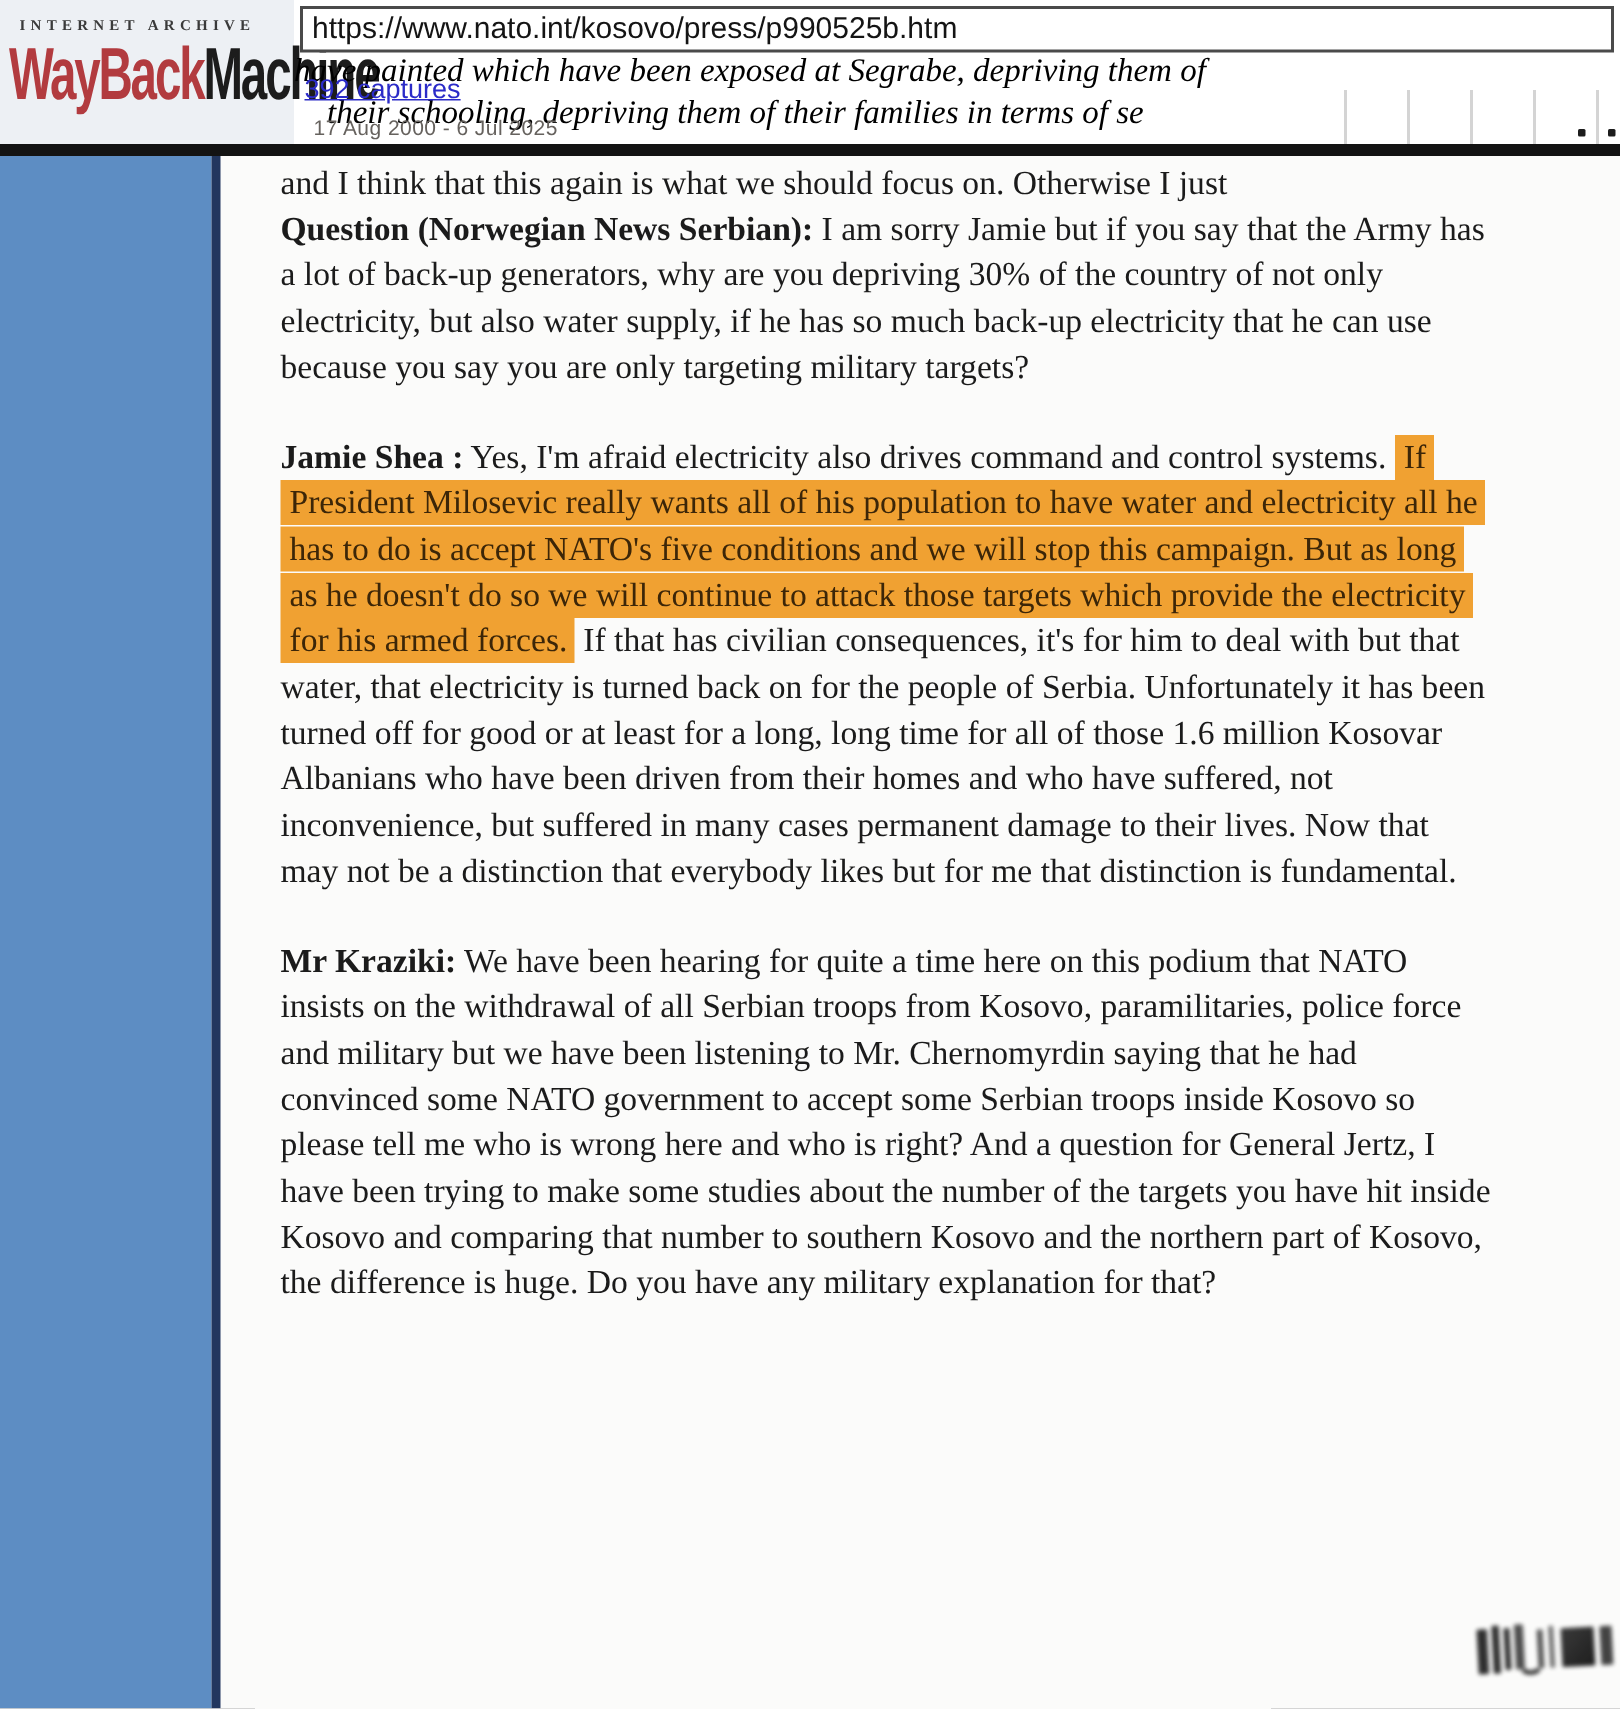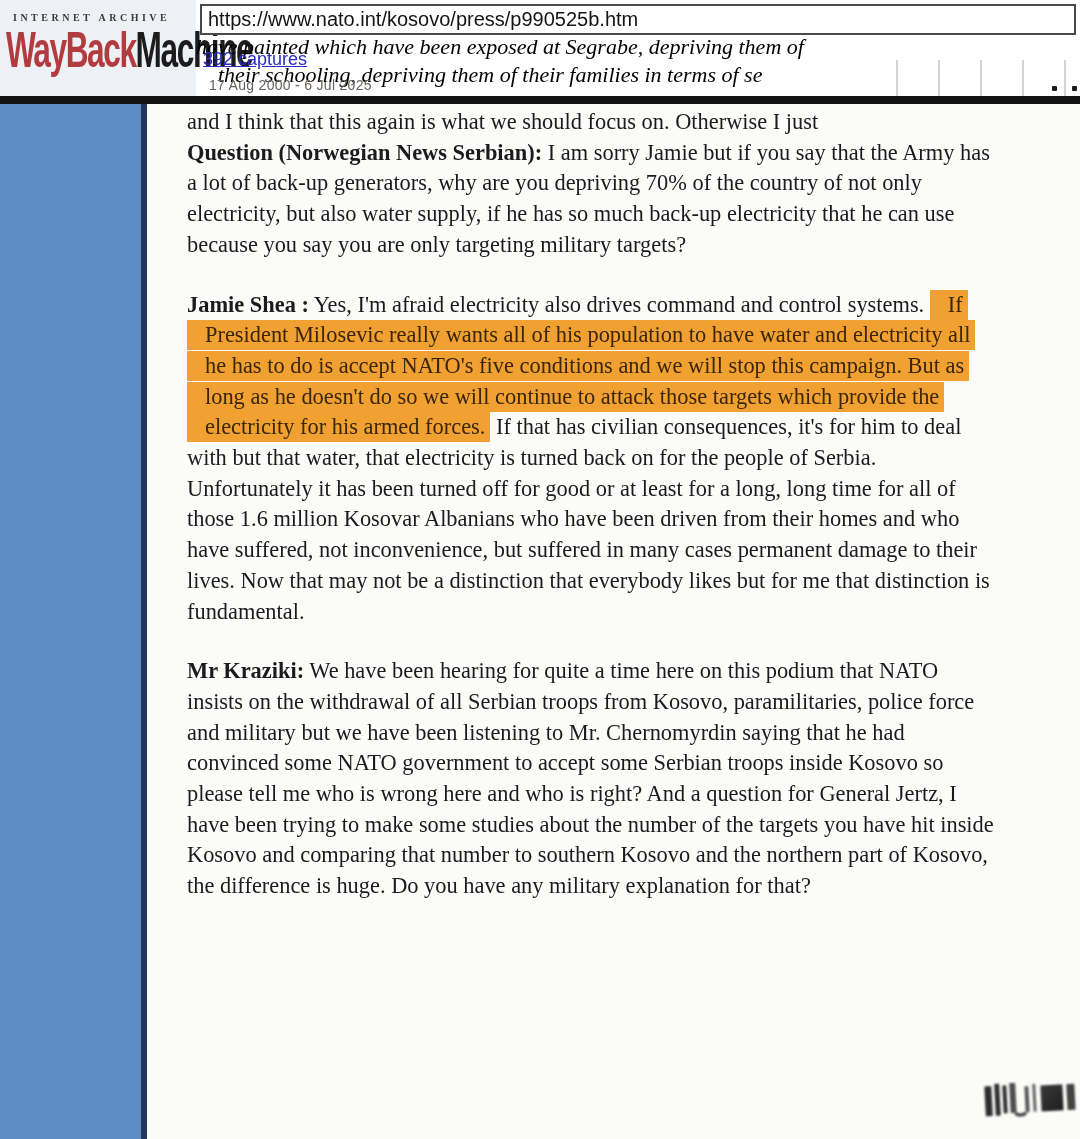--- a/index.html
+++ b/index.html
@@ -91,21 +91,21 @@
   .doc{
     position:absolute;left:40px;top:91px;width:808px;
     font-family:"Liberation Serif",serif;font-size:22.4px;
     line-height:30.7px;color:#1b1b1b;
   }
   .doc .line-cut{white-space:nowrap;overflow:hidden;margin-top:16px;}
   .doc p{margin:0 0 29px 0;}
   .doc .speaker{font-weight:bold;}
   .doc mark{
     background:var(--highlight-orange);color:#3c2608;
-    padding:2px 5px 3px 18px;
+    padding:2px 5px 3px 6px;
     -webkit-box-decoration-break:clone;box-decoration-break:clone;
   }
 
   
   .watermark{
     position:absolute;left:985px;top:1078px;width:92px;height:42px;
     transform:rotate(-3deg);z-index:3;filter:blur(1.3px);opacity:.92;
   }
   .watermark .bar{position:absolute;background:#1d1d1d;border-radius:1px;}
   .watermark .b1{left:0px;top:6px;width:7px;height:30px;}
@@ -157,21 +157,21 @@
 
   <div class="side-blue"></div>
   <div class="side-divider"></div>
 
   <div class="content">
     <div class="doc">
 
       <div class="line-cut">and I think that this again is what we should focus on. Otherwise I just</div>
 
 
-      <p><span class="speaker">Question (Norwegian News Serbian):</span><span> I am sorry Jamie but if you say that the Army has a lot of back-up generators, why are you depriving 70% of the country of not only electricity, but also water supply, if he has so much back-up electricity that he can use because you say you are only targeting military targets?</span></p>
+      <p><span class="speaker">Question (Norwegian News Serbian):</span><span> I am sorry Jamie but if you say that the Army has a lot of back-up generators, why are you depriving 30% of the country of not only electricity, but also water supply, if he has so much back-up electricity that he can use because you say you are only targeting military targets?</span></p>
 
       <p><span class="speaker">Jamie Shea :</span><span> Yes, I'm afraid electricity also drives command and control systems. </span><mark>If President Milosevic really wants all of his population to have water and electricity all he has to do is accept NATO's five conditions and we will stop this campaign. But as long as he doesn't do so we will continue to attack those targets which provide the electricity for his armed forces.</mark><span> If that has civilian consequences, it's for him to deal with but that water, that electricity is turned back on for the people of Serbia. Unfortunately it has been turned off for good or at least for a long, long time for all of those 1.6 million Kosovar Albanians who have been driven from their homes and who have suffered, not inconvenience, but suffered in many cases permanent damage to their lives. Now that may not be a distinction that everybody likes but for me that distinction is fundamental.</span></p>
 
       <p><span class="speaker">Mr Kraziki:</span><span> We have been hearing for quite a time here on this podium that NATO insists on the withdrawal of all Serbian troops from Kosovo, paramilitaries, police force and military but we have been listening to Mr. Chernomyrdin saying that he had convinced some NATO government to accept some Serbian troops inside Kosovo so please tell me who is wrong here and who is right? And a question for General Jertz, I have been trying to make some studies about the number of the targets you have hit inside Kosovo and comparing that number to southern Kosovo and the northern part of Kosovo, the difference is huge. Do you have any military explanation for that?</span></p>
 
     </div>
   </div>
 
   <div class="watermark">
     <span class="bar b1"></span>

